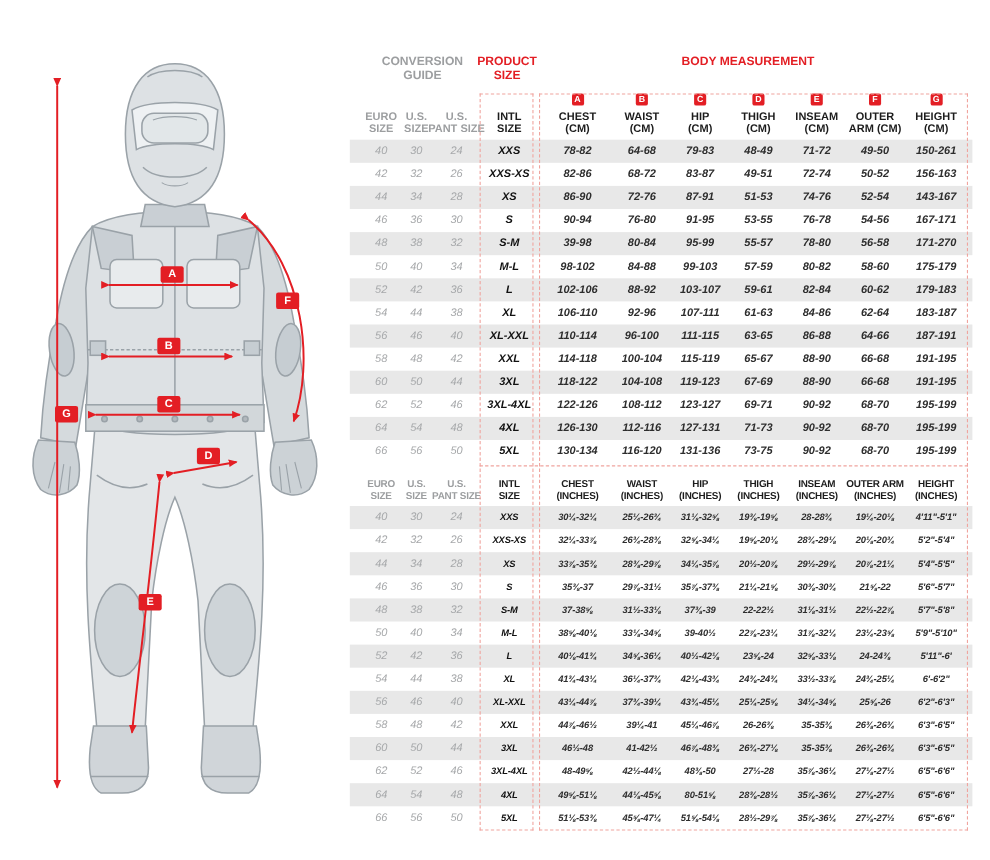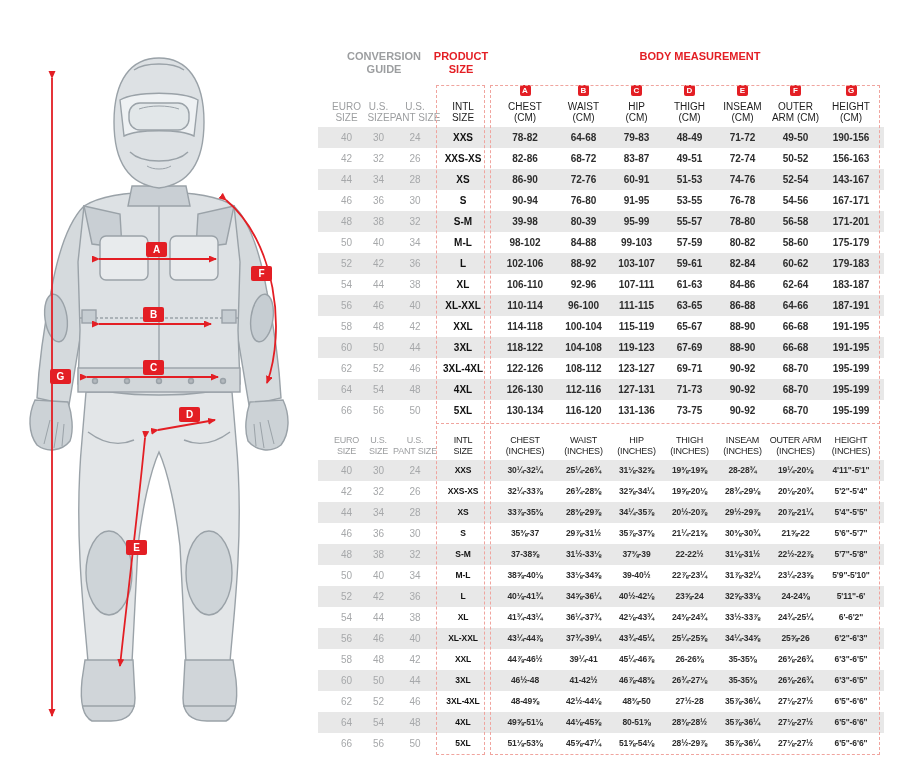--- a/index.html
+++ b/index.html
@@ -9,40 +9,40 @@
   .figure-area{position:absolute;left:0;top:0;width:318px;height:782px;}
   .figure-area svg{position:absolute;left:0;top:0;}
   .marker{position:absolute;width:21px;height:15px;background:#e31e24;color:#fff;
           font-size:10px;font-weight:700;text-align:center;line-height:15px;
           border-radius:2px;z-index:5;}
   
   .table-area{position:absolute;left:318px;top:0;width:566px;height:782px;}
   .title{position:absolute;top:50px;font-size:11px;font-weight:700;text-align:center;line-height:13px;}
   .t-conv{left:22px;width:88px;color:#9c9ea0;}
   .t-prod{left:112px;width:62px;color:#e31e24;}
-  .t-body{left:316px;width:132px;color:#e31e24;}
+  .t-body{left:296px;width:132px;color:#e31e24;}
   .dash-box{position:absolute;border:1px dashed #f0a49e;box-sizing:border-box;z-index:4;pointer-events:none;}
   .box-intl{left:118px;top:85px;width:49px;height:670px;}
   .box-meas{left:172px;top:85px;width:390px;height:670px;}
   .divider{position:absolute;left:118px;top:423px;width:444px;border-top:1px dashed #f0a49e;z-index:4;}
   .grid-row{display:grid;grid-template-columns:12px 33px 31px 42px 5px 44px 8px 64px 53px 53px 53px 53px 53px 58px;}
   .hdr{position:absolute;left:0;width:566px;}
   .hdr-cm{top:84px;height:41px;}
   .hdr-in{top:423px;height:36px;}
   .hcell{display:flex;flex-direction:column;align-items:center;justify-content:flex-end;
          padding-bottom:2px;box-sizing:border-box;height:100%;}
-  .hline{font-size:10px;font-weight:400;color:#1c1c1c;line-height:11px;white-space:nowrap;}
+  .hline{font-size:10px;font-weight:700;color:#1c1c1c;line-height:11px;white-space:nowrap;}
   .hdr-in .hline{font-size:9px;letter-spacing:-0.2px;}
   .hgray .hline{color:#9c9ea0;}
   .badge{width:11px;height:11px;background:#e31e24;border-radius:2px;color:#fff;
          font-size:8px;font-weight:700;text-align:center;line-height:11px;margin-bottom:5px;}
   .tbody{position:absolute;left:0;width:566px;}
   .tb-cm{top:127px;}
   .tb-in{top:460px;}
-  .data-row{height:21px;align-items:center;}
+  .data-row{height:21px;align-items:center;font-style:italic;}
   .data-row.shaded{background:#e8e8e8;}
   .cell{text-align:center;white-space:nowrap;line-height:21px;font-size:10px;
         font-weight:700;color:#2d2d2d;}
   .tb-in .cell{font-size:8.5px;letter-spacing:-0.1px;}
   .cell.muted{color:#a6a8aa;font-weight:400;font-size:10px;}
   .cell.intl-cell{color:#111;}
 </style>
 </head>
 <body>
 
@@ -194,21 +194,21 @@
           <div class="cell muted">24</div>
           <div></div>
           <div class="cell intl-cell">XXS</div>
           <div></div>
           <div class="cell">78-82</div>
           <div class="cell">64-68</div>
           <div class="cell">79-83</div>
           <div class="cell">48-49</div>
           <div class="cell">71-72</div>
           <div class="cell">49-50</div>
-          <div class="cell">190-156</div>
+          <div class="cell">150-261</div>
         </div>
         <div class="grid-row data-row">
           <div></div>
           <div class="cell muted">42</div>
           <div class="cell muted">32</div>
           <div class="cell muted">26</div>
           <div></div>
           <div class="cell intl-cell">XXS-XS</div>
           <div></div>
           <div class="cell">82-86</div>
@@ -222,21 +222,21 @@
         <div class="grid-row data-row shaded">
           <div></div>
           <div class="cell muted">44</div>
           <div class="cell muted">34</div>
           <div class="cell muted">28</div>
           <div></div>
           <div class="cell intl-cell">XS</div>
           <div></div>
           <div class="cell">86-90</div>
           <div class="cell">72-76</div>
-          <div class="cell">60-91</div>
+          <div class="cell">87-91</div>
           <div class="cell">51-53</div>
           <div class="cell">74-76</div>
           <div class="cell">52-54</div>
           <div class="cell">143-167</div>
         </div>
         <div class="grid-row data-row">
           <div></div>
           <div class="cell muted">46</div>
           <div class="cell muted">36</div>
           <div class="cell muted">30</div>
@@ -253,26 +253,26 @@
         </div>
         <div class="grid-row data-row shaded">
           <div></div>
           <div class="cell muted">48</div>
           <div class="cell muted">38</div>
           <div class="cell muted">32</div>
           <div></div>
           <div class="cell intl-cell">S-M</div>
           <div></div>
           <div class="cell">39-98</div>
-          <div class="cell">80-39</div>
+          <div class="cell">80-84</div>
           <div class="cell">95-99</div>
           <div class="cell">55-57</div>
           <div class="cell">78-80</div>
           <div class="cell">56-58</div>
-          <div class="cell">171-201</div>
+          <div class="cell">171-270</div>
         </div>
         <div class="grid-row data-row">
           <div></div>
           <div class="cell muted">50</div>
           <div class="cell muted">40</div>
           <div class="cell muted">34</div>
           <div></div>
           <div class="cell intl-cell">M-L</div>
           <div></div>
           <div class="cell">98-102</div>

